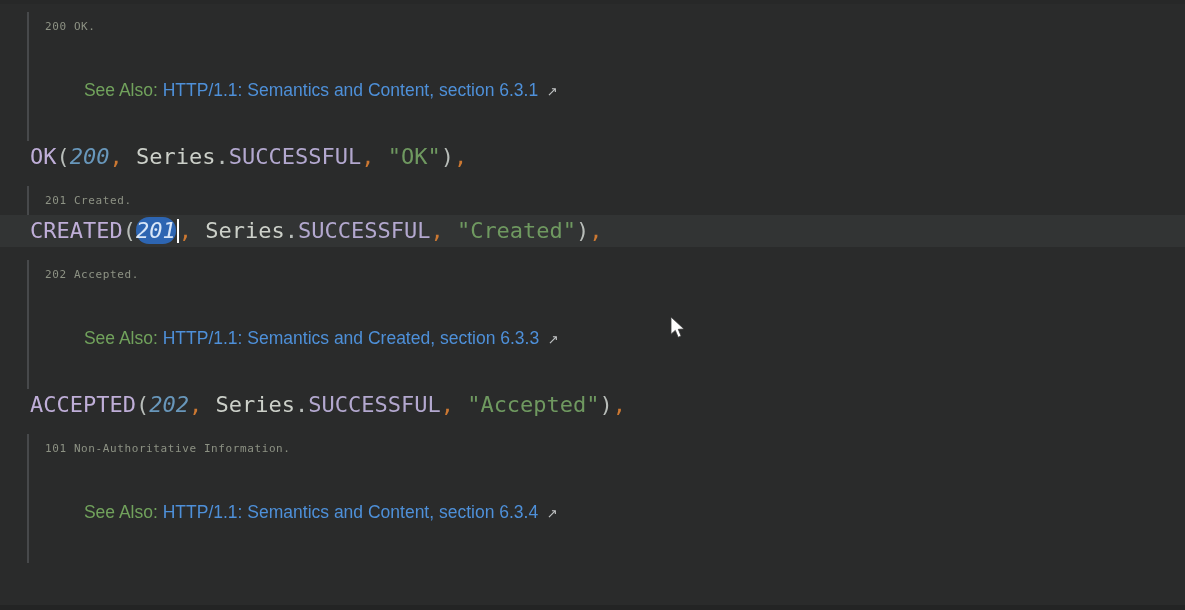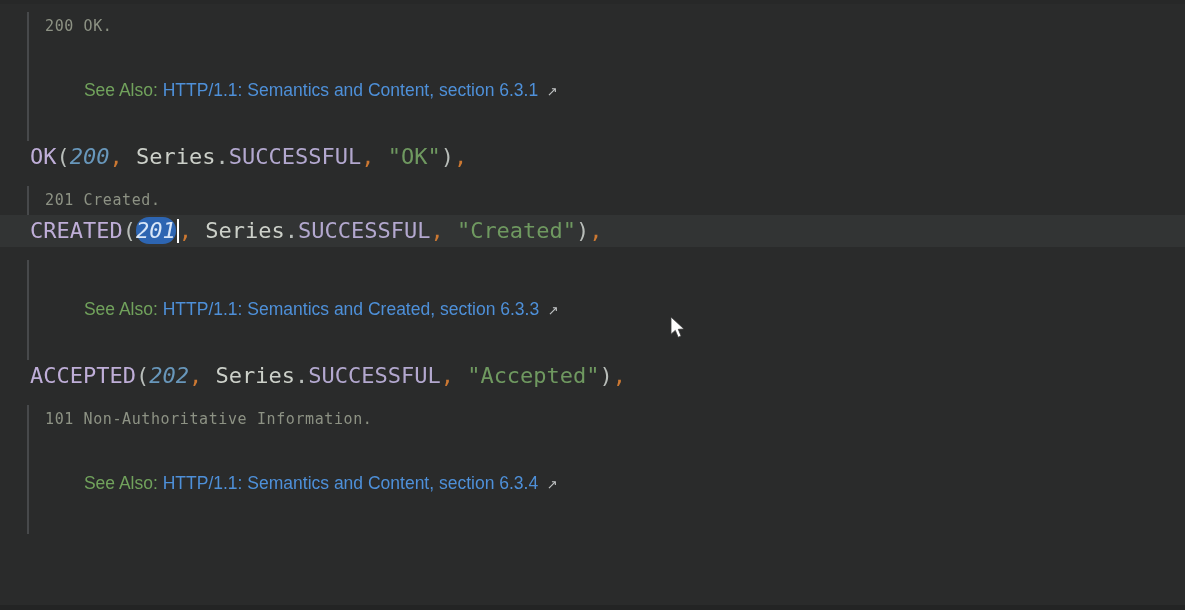--- a/index.html
+++ b/index.html
@@ -15,21 +15,21 @@
   .entries{position:absolute;top:0;left:0;right:0;padding-top:12px;}
   .entry{margin-bottom:13px;}
 
   .doc-block{
     margin-left:27px;
     border-left:2px solid var(--guide,#47494b);
     padding-left:16px;
   }
   .doc-desc{
     font-family:"DejaVu Sans Mono",monospace;
-    font-size:15px;line-height:29px;letter-spacing:.6px;
+    font-size:11px;line-height:29px;letter-spacing:.6px;
     color:var(--doc-text,#8d9284);
     white-space:pre;
   }
   .see-also{
     font-family:"Liberation Sans","DejaVu Sans",sans-serif;
     font-size:17.5px;line-height:33px;white-space:pre;
   }
   .see-label{color:var(--see-also-label,#71a25c);margin-top:13px;}
   .doc-link{color:var(--link,#4e90d9);text-decoration:none;cursor:pointer;}
   .ext-icon{color:var(--ext-icon,#c0c3c4);font-size:13px;margin-left:5px;}
@@ -77,20 +77,21 @@
 
   <div class="entry">
     <div class="doc-block">
       <div class="doc-desc">201 Created.</div>
     </div>
     <div class="code-line current"><span class="tok t-name">CREATED</span><span class="tok t-paren p-open">(</span><span class="tok t-num selected">201</span><span class="caret on"></span><span class="tok t-comma c1">,</span><span class="tok t-plain series"> Series</span><span class="tok t-paren p-dot">.</span><span class="tok t-const">SUCCESSFUL</span><span class="tok t-comma c2">,</span><span class="tok t-str"> "Created"</span><span class="tok t-paren p-close">)</span><span class="tok t-comma c3">,</span></div>
   </div>
 
   <div class="entry">
     <div class="doc-block">
+      <div class="doc-desc">202 Accepted.</div>
       <div class="see-also">
         <span class="see-label">See Also: </span><a class="doc-link">HTTP/1.1: Semantics and Created, section 6.3.3</a><span class="ext-icon"> ↗</span>
       </div>
     </div>
     <div class="code-line"><span class="tok t-name">ACCEPTED</span><span class="tok t-paren p-open">(</span><span class="tok t-num">202</span><span class="tok t-comma c1">,</span><span class="tok t-plain series"> Series</span><span class="tok t-paren p-dot">.</span><span class="tok t-const">SUCCESSFUL</span><span class="tok t-comma c2">,</span><span class="tok t-str"> "Accepted"</span><span class="tok t-paren p-close">)</span><span class="tok t-comma c3">,</span></div>
   </div>
 
   <div class="entry">
     <div class="doc-block">
       <div class="doc-desc">101 Non-Authoritative Information.</div>

